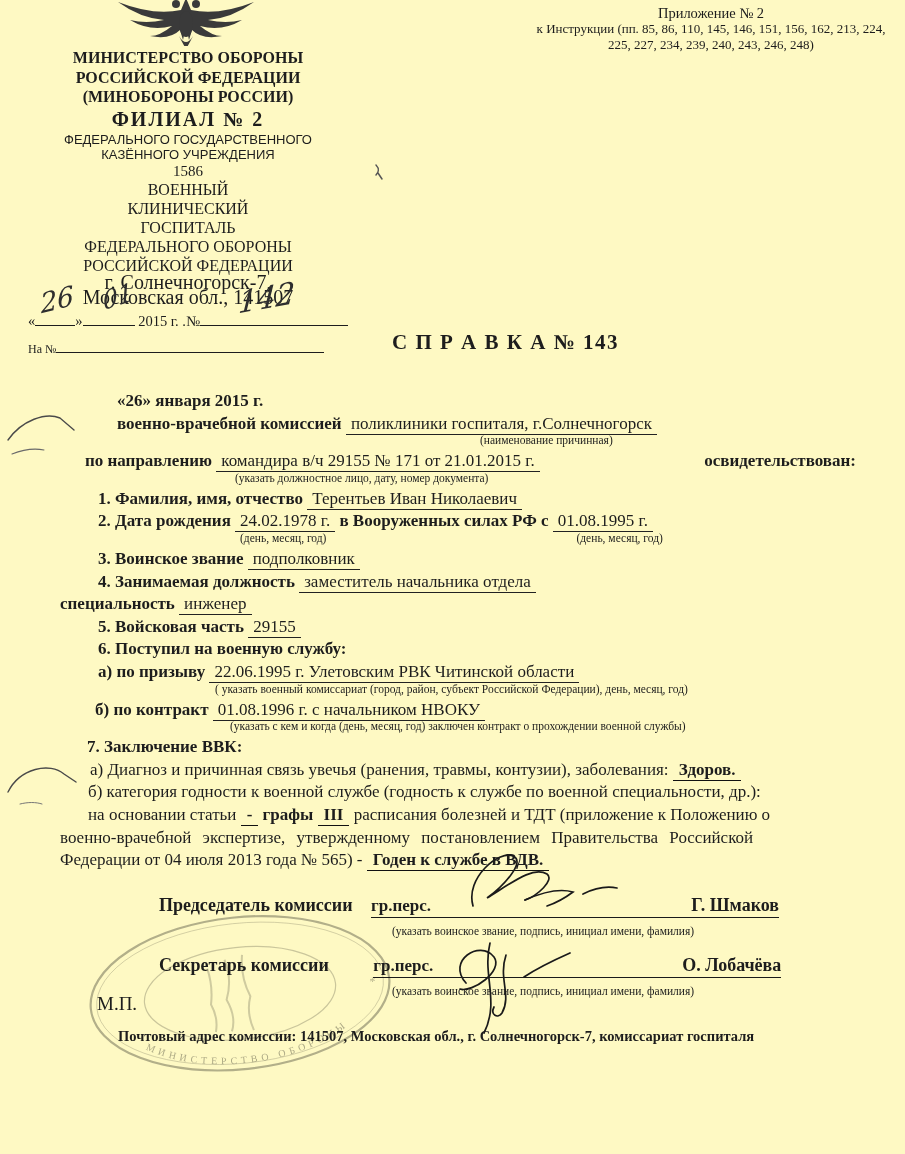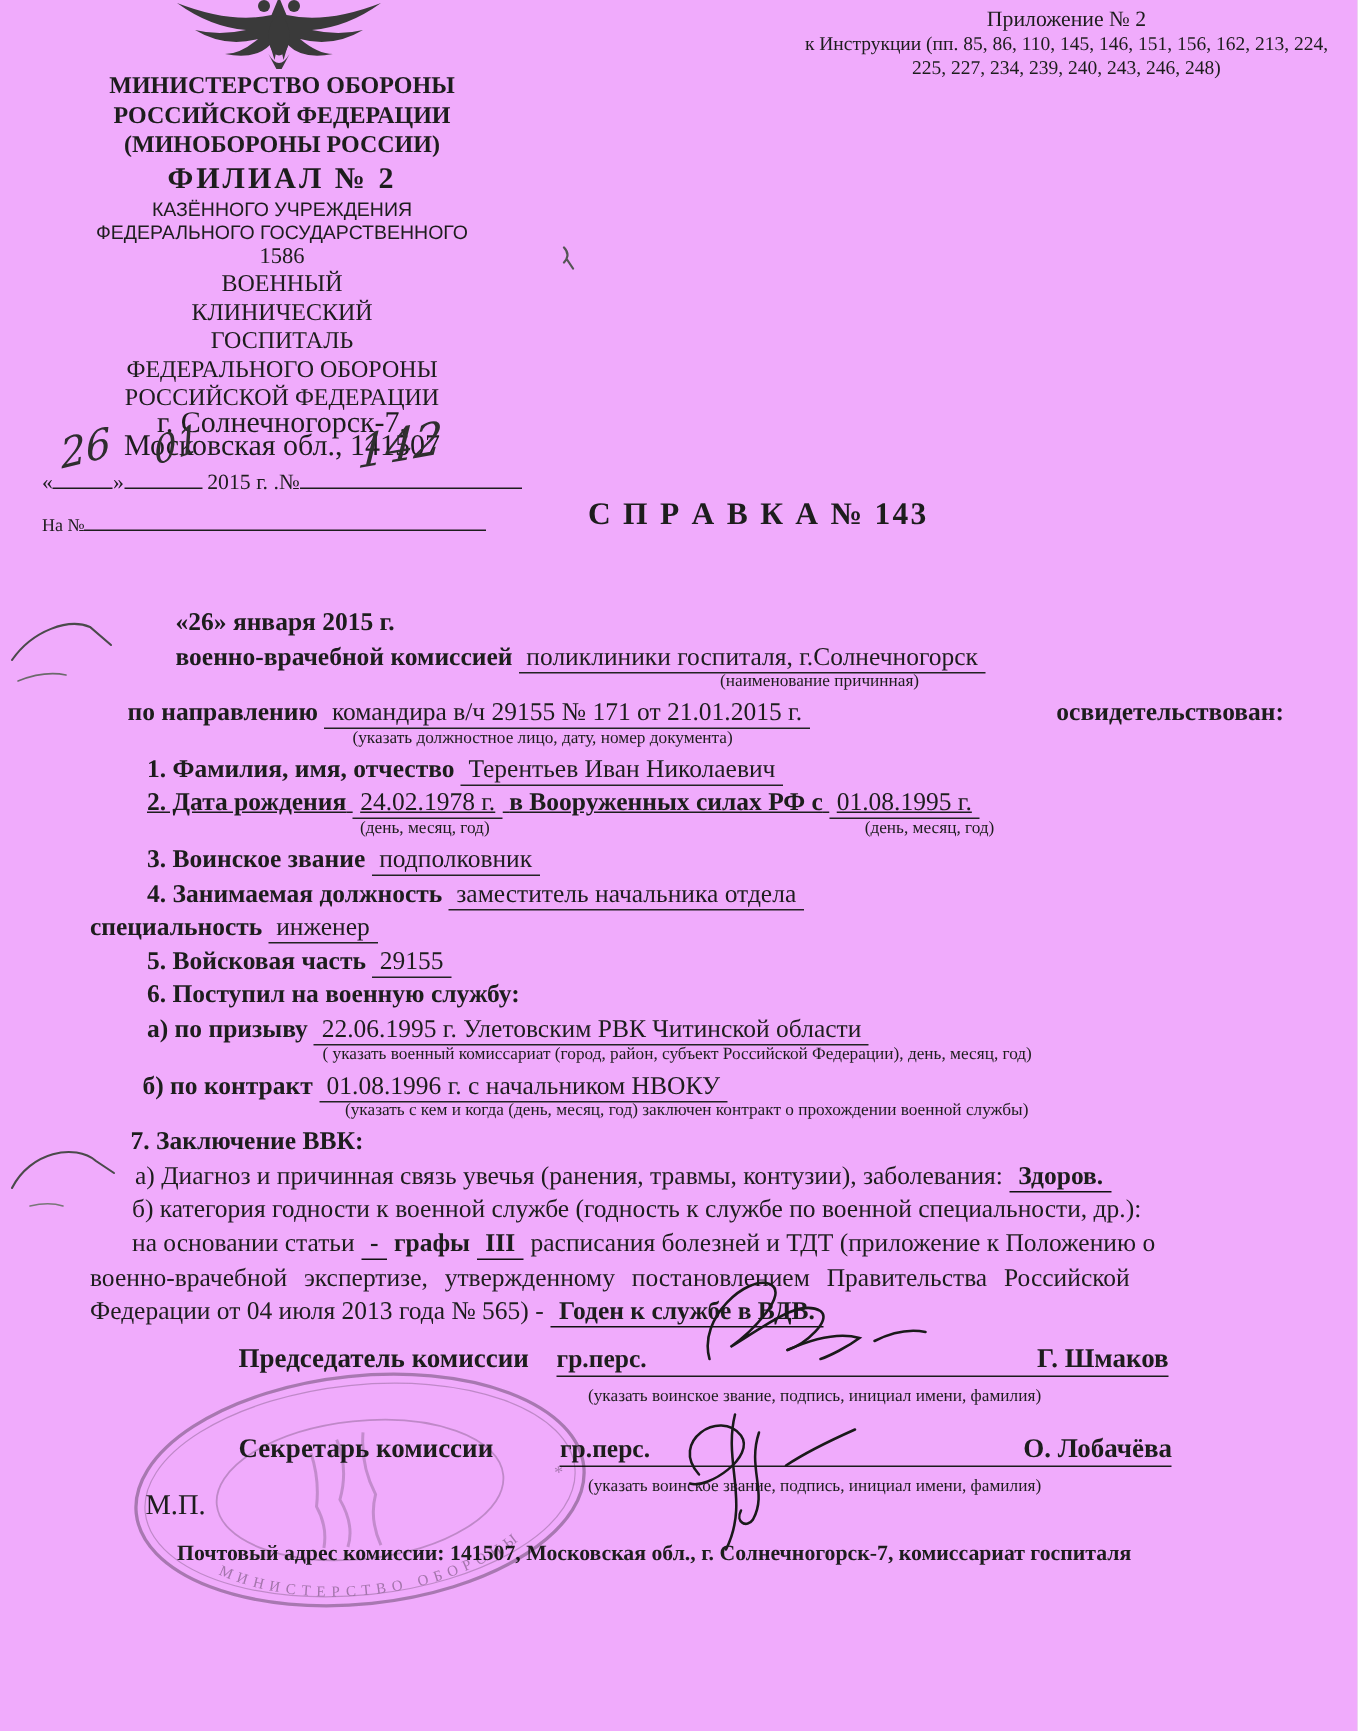--- a/index.html
+++ b/index.html
@@ -1,16 +1,16 @@
 <!DOCTYPE html>
 <html><head>
 <meta charset="utf-8">
 <style>
   html,body{margin:0;padding:0;background:#e8e8e8;}
-  .page{position:relative;width:905px;height:1154px;background:#f0abfc;
+  .page{position:relative;width:905px;height:1154px;background:#fef9c3;
         font-family:"Liberation Serif",serif;color:#1d1d1d;overflow:hidden;}
   .abs{position:absolute;}
   
   .appendix{position:absolute;top:5px;right:8px;width:372px;text-align:center;
             font-size:13px;line-height:16px;}
   .appendix .a1{font-size:14.5px;}
   
   .letterhead{position:absolute;left:20px;top:48px;width:336px;text-align:center;}
   .org{font-weight:bold;font-size:16px;line-height:19.5px;}
   .branch{font-weight:bold;font-size:20px;line-height:25px;letter-spacing:2px;}
@@ -18,21 +18,21 @@
   .num{font-size:15px;line-height:17px;}
   .hosp{font-size:16px;line-height:19px;}
   .addr{font-size:20px;line-height:15.5px;}
   .daterow{font-size:14.5px;margin-top:6px;text-align:left;padding-left:8px;white-space:nowrap;}
   .blank{display:inline-block;border-bottom:1.3px solid #1d1d1d;height:13px;vertical-align:baseline;}
   .narow{font-size:12px;margin-top:9px;text-align:left;padding-left:8px;}
   .hand{position:absolute;font-family:"DejaVu Serif",serif;font-style:italic;color:#2e2e2e;z-index:4;}
   
   .title{position:absolute;left:392px;top:330px;font-size:21px;font-weight:bold;letter-spacing:1.5px;white-space:nowrap;}
   
-  .body{position:absolute;left:60px;top:404px;width:798px;font-size:17px;}
+  .body{position:absolute;left:60px;top:390px;width:798px;font-size:17px;}
   .ln{height:22.6px;line-height:22.6px;white-space:nowrap;}
   .cap{height:15px;line-height:11px;font-size:11.5px;white-space:nowrap;}
   .v{border-bottom:1.3px solid #222;padding:0 5px 1px 5px;}
   .bv{border-bottom:1.6px solid #111;padding:0 6px 1px 6px;font-weight:bold;}
   .flexln{display:flex;}
   
   .sigrow{position:absolute;white-space:nowrap;font-size:18px;margin-left:42px;}
   .siglabel{font-weight:bold;}
   .sigline{display:inline-flex;justify-content:space-between;align-items:flex-end;
            width:408px;border-bottom:1.8px solid #1a1a1a;margin-left:14px;
@@ -66,22 +66,22 @@
     <div class="a1">Приложение № 2</div>
     <div>к Инструкции (пп. 85, 86, 110, 145, 146, 151, 156, 162, 213, 224,</div>
     <div>225, 227, 234, 239, 240, 243, 246, 248)</div>
   </div>
 
   <div class="letterhead">
     <div class="org">МИНИСТЕРСТВО ОБОРОНЫ</div>
     <div class="org">РОССИЙСКОЙ ФЕДЕРАЦИИ</div>
     <div class="org">(МИНОБОРОНЫ РОССИИ)</div>
     <div class="branch">ФИЛИАЛ № 2</div>
+    <div class="inst">ФЕДЕРАЛЬНОГО ГОСУДАРСТВЕННОГО</div>
     <div class="inst">КАЗЁННОГО УЧРЕЖДЕНИЯ</div>
-    <div class="inst">ФЕДЕРАЛЬНОГО ГОСУДАРСТВЕННОГО</div>
     <div class="num">1586</div>
     <div class="hosp">ВОЕННЫЙ</div>
     <div class="hosp">КЛИНИЧЕСКИЙ</div>
     <div class="hosp">ГОСПИТАЛЬ</div>
     <div class="hosp">ФЕДЕРАЛЬНОГО ОБОРОНЫ</div>
     <div class="hosp">РОССИЙСКОЙ ФЕДЕРАЦИИ</div>
     <div class="addr">г. Солнечногорск-7,</div>
     <div class="addr">Московская обл., 141507</div>
     <div class="daterow">
       <span>«</span><span class="blank" style="width:40px"></span><span>»</span><span class="blank" style="width:52px"></span>
@@ -114,21 +114,21 @@
       </span>
       <b style="margin-left:auto;margin-right:2px;">освидетельствован:</b>
     </div>
     <div class="cap" style="padding-left:175px;">(указать должностное лицо, дату, номер документа)</div>
 
     <div class="ln" style="padding-left:38px;">
       <b>1. Фамилия, имя, отчество</b>
       <span class="v">Терентьев Иван Николаевич</span>
     </div>
 
-    <div class="ln" style="padding-left:38px;text-decoration:underline;">
+    <div class="ln" style="padding-left:38px;">
       <b>2. Дата рождения</b>
       <span class="v">24.02.1978 г.</span>
       <b>в Вооруженных силах РФ с</b>
       <span class="v">01.08.1995 г.</span>
     </div>
     <div class="cap flexln">
       <span style="margin-left:180px;">(день, месяц, год)</span>
       <span style="margin-left:250px;">(день, месяц, год)</span>
     </div>
 

